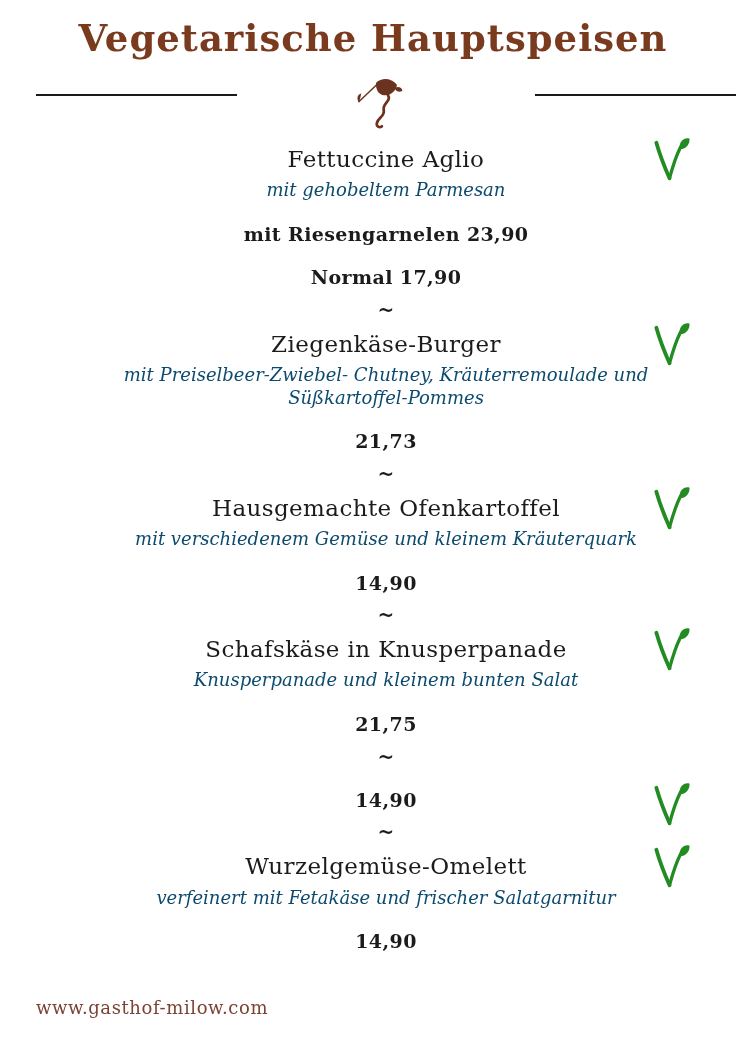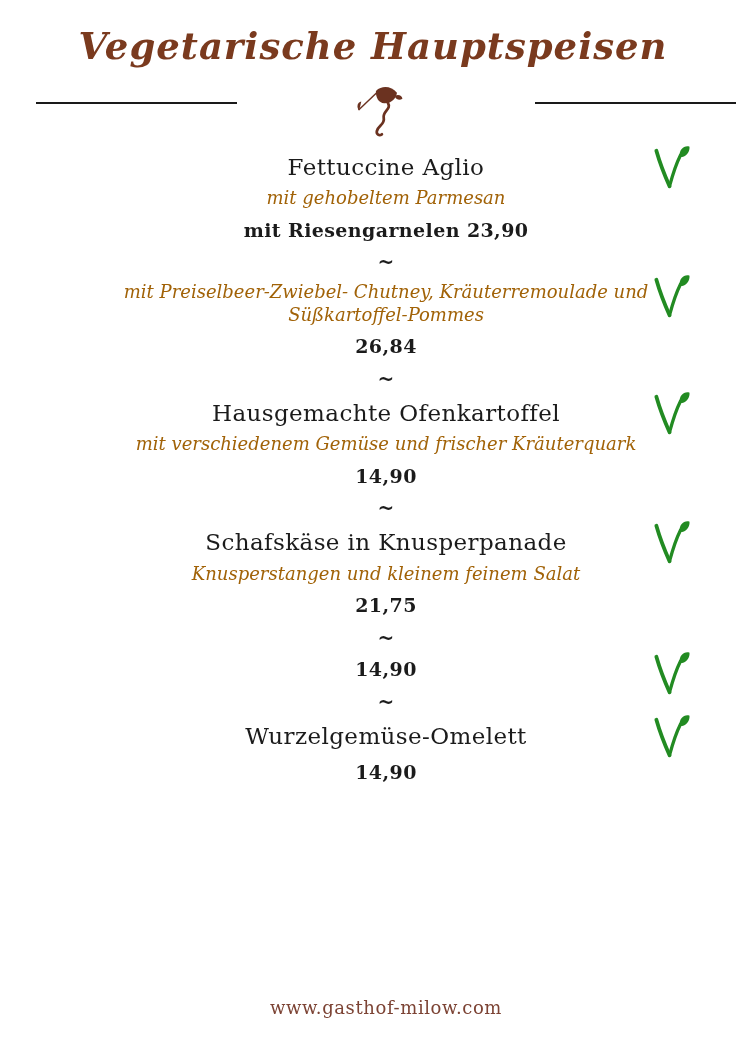--- a/index.html
+++ b/index.html
@@ -16,24 +16,23 @@
     background: #ffffff;
     overflow: hidden;
   }
   .content {
     width: 700px;
     margin-left: 36px;
     text-align: center;
   }
   
   .page-title {
-    padding-top: 24px;
+    padding-top: 16px;
     font-size: 37px;
     font-weight: 700;
-    font-style: italic;
     letter-spacing: 1px;
     color: var(--title-brown, #7a3a1e);
     text-align: center;
   }
   .divider {
     display: flex;
     align-items: center;
     justify-content: space-between;
     height: 58px;
     margin-top: 6px;
@@ -60,27 +59,27 @@
     line-height: 1.35;
     letter-spacing: 0.4px;
     color: var(--text-dark, #1b1b1b);
   }
   .item-desc {
     font-size: 18px;
     font-style: italic;
     line-height: 1.25;
     margin: 4px auto 0;
     max-width: 530px;
-    color: #a16207;
+    color: #0c4a6e;
   }
   .price-line {
     font-size: 19px;
     font-weight: 700;
     letter-spacing: 0.4px;
-    margin-top: 9px;
+    margin-top: 21px;
     line-height: 1.2;
   }
   .separator {
     font-size: 20px;
     font-weight: 600;
     margin: 10px 0 8px;
     line-height: 1.1;
   }
   .veg-icon {
     position: absolute;
@@ -90,21 +89,21 @@
     height: 48px;
     color: var(--veg-green, #228b22);
     display: inline-flex;
   }
   
   .footer {
     position: absolute;
     left: 36px;
     width: 700px;
     bottom: 40px;
-    text-align: center;
+    text-align: left;
   }
   .footer-url {
     font-size: 18px;
     letter-spacing: 0.6px;
     color: var(--footer-brown, #7c4334);
   }
 </style>
 </head>
 <body>
 
@@ -126,62 +125,64 @@
       <span class="line"></span>
     </div>
   </header>
 
   <main class="menu-list content">
   <section class="item">
     <div class="item-name">Fettuccine Aglio</div>
     <div class="item-desc">mit gehobeltem Parmesan</div>
     <div class="item-prices">
           <div class="price-line">mit Riesengarnelen 23,90</div>
-        </div>
-    <span class="veg-icon">
-      <svg viewBox="0 0 44 52" width="40" height="48" aria-hidden="true">
-        <path d="M7 7 C11 21, 17 36, 21.5 46" fill="none" stroke="currentColor" stroke-width="4.2" stroke-linecap="round"></path>
-        <path d="M21.5 46 C25 33, 28.5 22, 33.5 12" fill="none" stroke="currentColor" stroke-width="3.6" stroke-linecap="round"></path>
-        <path d="M32.5 14 C31.5 6, 37.5 0.8, 43.5 2.5 C43.8 9.5, 38.5 14.5, 32.5 14 Z" fill="currentColor"></path>
-      </svg>
-    </span>
-  </section>
-<div class="separator">~</div>
-  <section class="item">
+          <div class="price-line">Normal 17,90</div>
+        </div>
+    <span class="veg-icon">
+      <svg viewBox="0 0 44 52" width="40" height="48" aria-hidden="true">
+        <path d="M7 7 C11 21, 17 36, 21.5 46" fill="none" stroke="currentColor" stroke-width="4.2" stroke-linecap="round"></path>
+        <path d="M21.5 46 C25 33, 28.5 22, 33.5 12" fill="none" stroke="currentColor" stroke-width="3.6" stroke-linecap="round"></path>
+        <path d="M32.5 14 C31.5 6, 37.5 0.8, 43.5 2.5 C43.8 9.5, 38.5 14.5, 32.5 14 Z" fill="currentColor"></path>
+      </svg>
+    </span>
+  </section>
+<div class="separator">~</div>
+  <section class="item">
+    <div class="item-name">Ziegenkäse-Burger</div>
     <div class="item-desc">mit Preiselbeer-Zwiebel- Chutney, Kräuterremoulade und Süßkartoffel-Pommes</div>
     <div class="item-prices">
-          <div class="price-line">26,84</div>
+          <div class="price-line">21,73</div>
         </div>
     <span class="veg-icon">
       <svg viewBox="0 0 44 52" width="40" height="48" aria-hidden="true">
         <path d="M7 7 C11 21, 17 36, 21.5 46" fill="none" stroke="currentColor" stroke-width="4.2" stroke-linecap="round"></path>
         <path d="M21.5 46 C25 33, 28.5 22, 33.5 12" fill="none" stroke="currentColor" stroke-width="3.6" stroke-linecap="round"></path>
         <path d="M32.5 14 C31.5 6, 37.5 0.8, 43.5 2.5 C43.8 9.5, 38.5 14.5, 32.5 14 Z" fill="currentColor"></path>
       </svg>
     </span>
   </section>
 <div class="separator">~</div>
   <section class="item">
     <div class="item-name">Hausgemachte Ofenkartoffel</div>
-    <div class="item-desc">mit verschiedenem Gemüse und frischer Kräuterquark</div>
+    <div class="item-desc">mit verschiedenem Gemüse und kleinem Kräuterquark</div>
     <div class="item-prices">
           <div class="price-line">14,90</div>
         </div>
     <span class="veg-icon">
       <svg viewBox="0 0 44 52" width="40" height="48" aria-hidden="true">
         <path d="M7 7 C11 21, 17 36, 21.5 46" fill="none" stroke="currentColor" stroke-width="4.2" stroke-linecap="round"></path>
         <path d="M21.5 46 C25 33, 28.5 22, 33.5 12" fill="none" stroke="currentColor" stroke-width="3.6" stroke-linecap="round"></path>
         <path d="M32.5 14 C31.5 6, 37.5 0.8, 43.5 2.5 C43.8 9.5, 38.5 14.5, 32.5 14 Z" fill="currentColor"></path>
       </svg>
     </span>
   </section>
 <div class="separator">~</div>
   <section class="item">
     <div class="item-name">Schafskäse in Knusperpanade</div>
-    <div class="item-desc">Knusperstangen und kleinem feinem Salat</div>
+    <div class="item-desc">Knusperpanade und kleinem bunten Salat</div>
     <div class="item-prices">
           <div class="price-line">21,75</div>
         </div>
     <span class="veg-icon">
       <svg viewBox="0 0 44 52" width="40" height="48" aria-hidden="true">
         <path d="M7 7 C11 21, 17 36, 21.5 46" fill="none" stroke="currentColor" stroke-width="4.2" stroke-linecap="round"></path>
         <path d="M21.5 46 C25 33, 28.5 22, 33.5 12" fill="none" stroke="currentColor" stroke-width="3.6" stroke-linecap="round"></path>
         <path d="M32.5 14 C31.5 6, 37.5 0.8, 43.5 2.5 C43.8 9.5, 38.5 14.5, 32.5 14 Z" fill="currentColor"></path>
       </svg>
     </span>
@@ -195,20 +196,21 @@
       <svg viewBox="0 0 44 52" width="40" height="48" aria-hidden="true">
         <path d="M7 7 C11 21, 17 36, 21.5 46" fill="none" stroke="currentColor" stroke-width="4.2" stroke-linecap="round"></path>
         <path d="M21.5 46 C25 33, 28.5 22, 33.5 12" fill="none" stroke="currentColor" stroke-width="3.6" stroke-linecap="round"></path>
         <path d="M32.5 14 C31.5 6, 37.5 0.8, 43.5 2.5 C43.8 9.5, 38.5 14.5, 32.5 14 Z" fill="currentColor"></path>
       </svg>
     </span>
   </section>
 <div class="separator">~</div>
   <section class="item">
     <div class="item-name">Wurzelgemüse-Omelett</div>
+    <div class="item-desc">verfeinert mit Fetakäse und frischer Salatgarnitur</div>
     <div class="item-prices">
           <div class="price-line">14,90</div>
         </div>
     <span class="veg-icon">
       <svg viewBox="0 0 44 52" width="40" height="48" aria-hidden="true">
         <path d="M7 7 C11 21, 17 36, 21.5 46" fill="none" stroke="currentColor" stroke-width="4.2" stroke-linecap="round"></path>
         <path d="M21.5 46 C25 33, 28.5 22, 33.5 12" fill="none" stroke="currentColor" stroke-width="3.6" stroke-linecap="round"></path>
         <path d="M32.5 14 C31.5 6, 37.5 0.8, 43.5 2.5 C43.8 9.5, 38.5 14.5, 32.5 14 Z" fill="currentColor"></path>
       </svg>
     </span>

